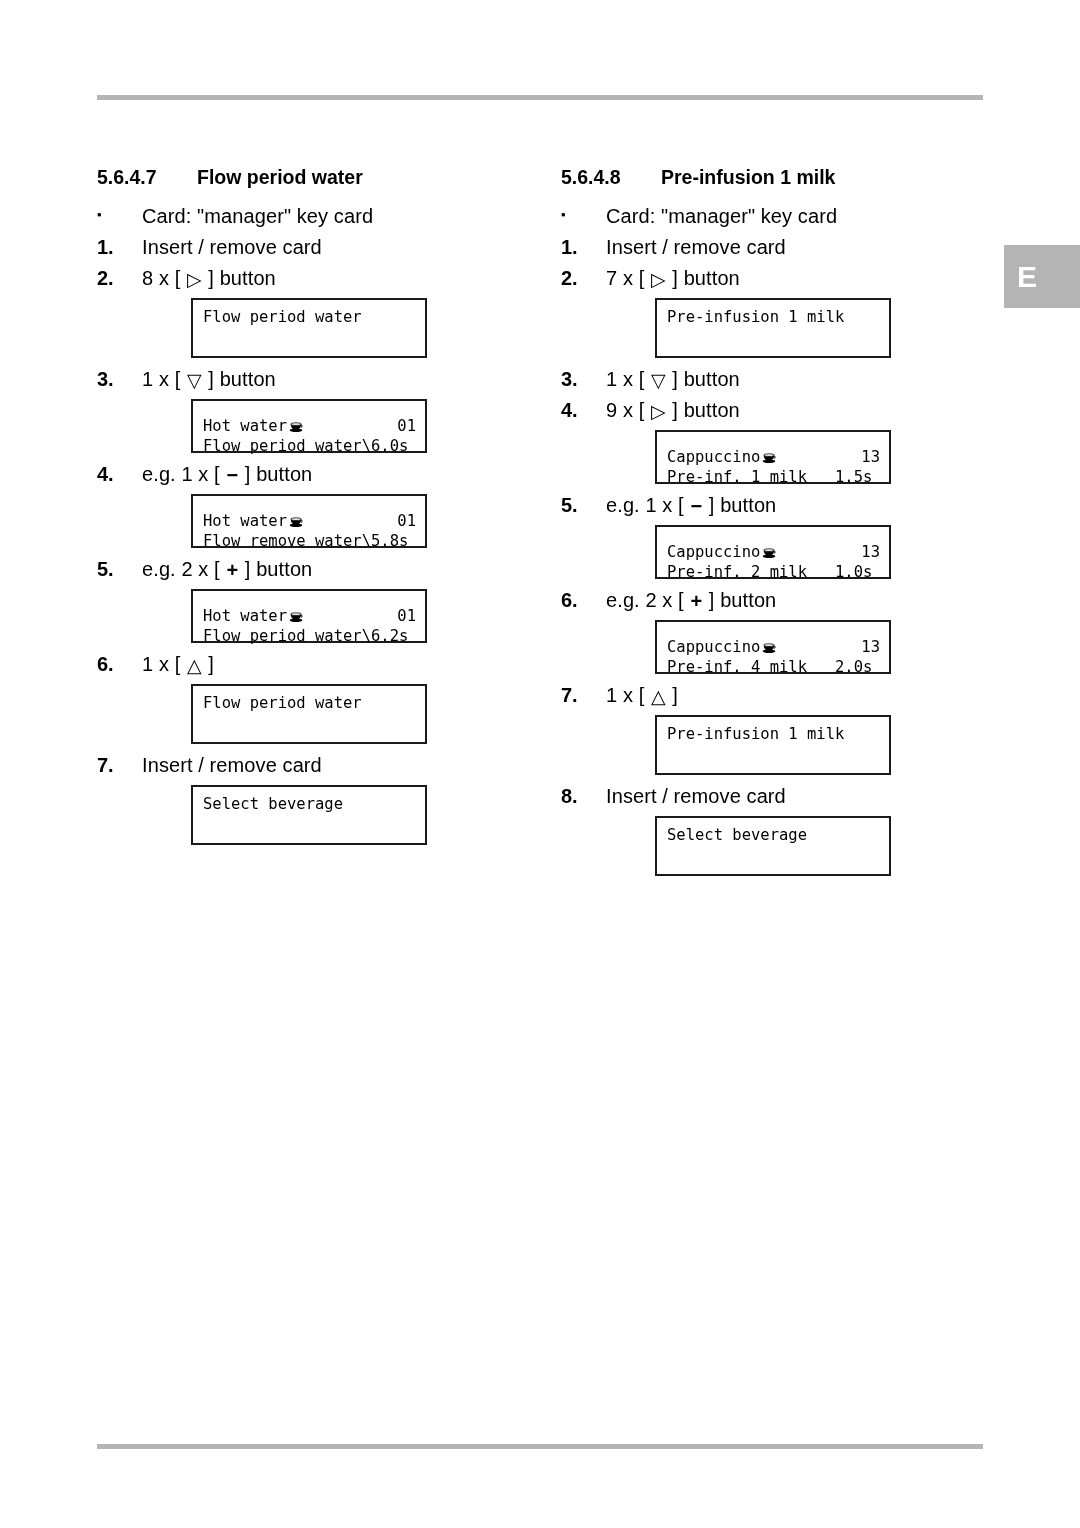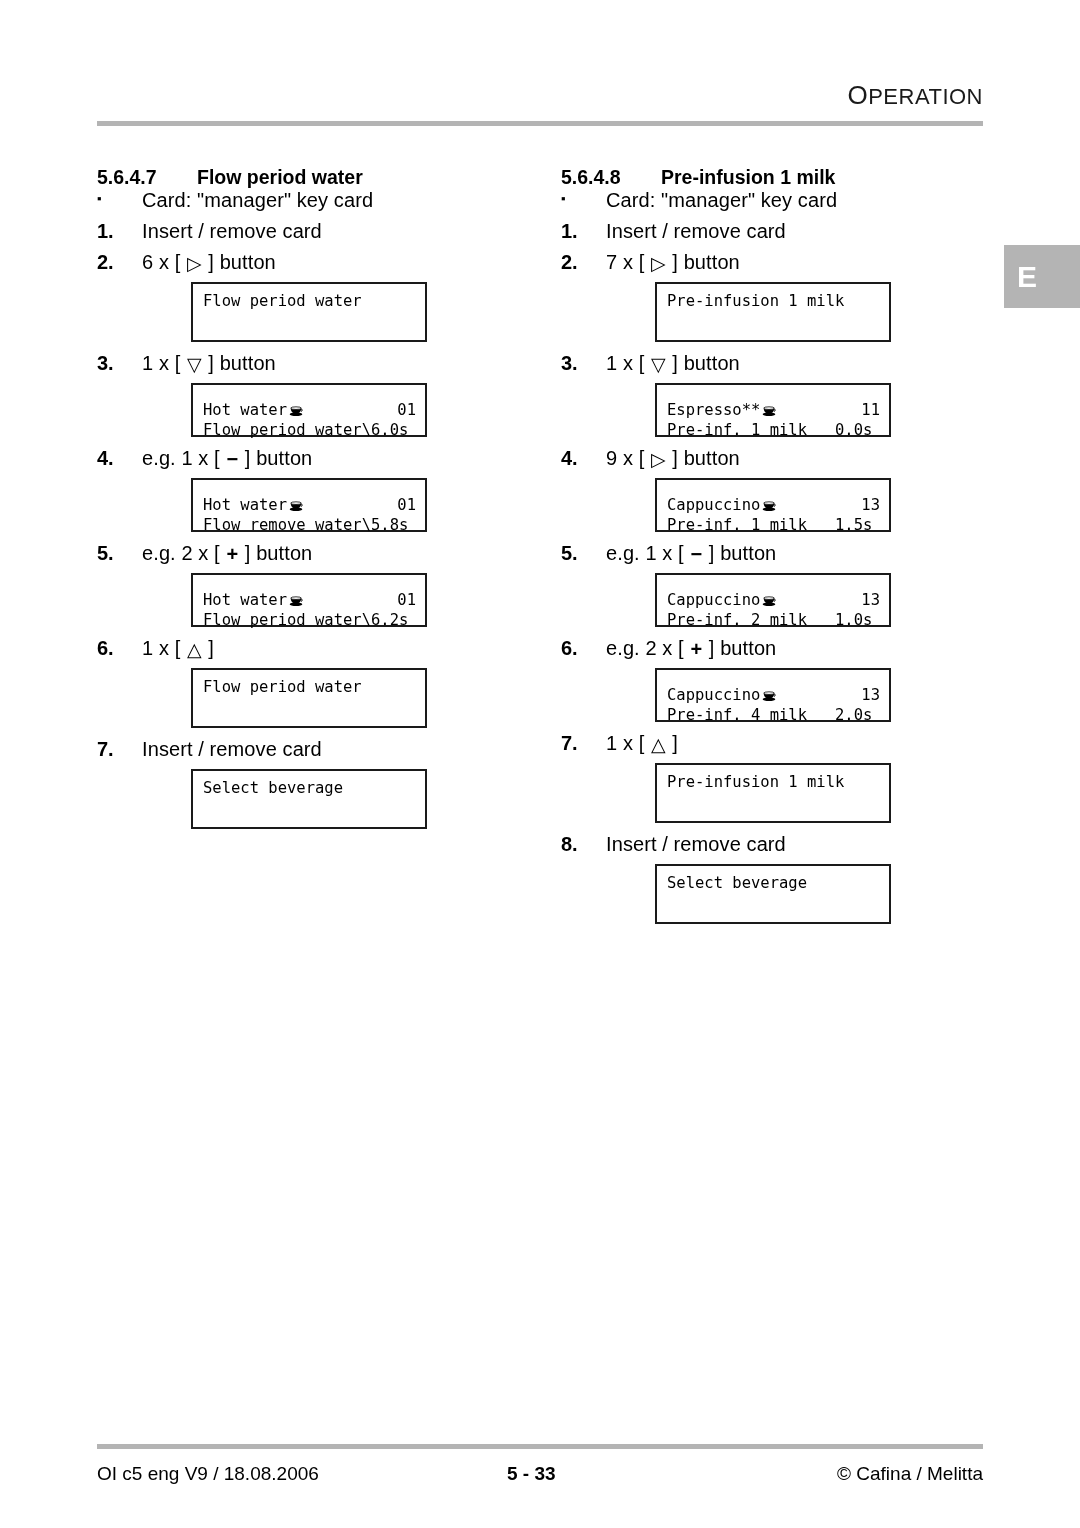--- a/index.html
+++ b/index.html
@@ -73,20 +73,21 @@
   }
   .col-left  { left: 0px; }
   .col-right { left: 464px; }
 
   
   .sec-head {
     display: flex;
     align-items: baseline;
     font-weight: bold;
     font-size: 19.5px;
+    margin-bottom: 16px;
     white-space: nowrap;
   }
   .sec-num {
     width: 100px;
     flex: none;
   }
   .sec-title { }
 
   
   .step {
@@ -189,21 +190,20 @@
   }
   .footer-right {
     margin-left: auto;
     text-align: right;
   }
 </style>
 </head>
 <body>
 
 <div class="header">
-  <div class="header-title"><span class="cap-first">O</span><span>PERATION</span></div>
   <div class="header-rule"></div>
 </div>
 
 <div class="side-tab">
   <span>E</span>
 </div>
 
 <div class="columns">
   <div class="col col-left">
       <div class="sec-head">
@@ -213,21 +213,21 @@
       <div class="step">
         <span class="step-marker bullet">▪</span>
         <span class="step-text">Card: "manager" key card</span>
       </div>
       <div class="step">
         <span class="step-marker">1.</span>
         <span class="step-text">Insert / remove card</span>
       </div>
       <div class="step">
         <span class="step-marker">2.</span>
-        <span class="step-text"><span>6 x [ </span><span class="sym">▷</span><span> ] button</span></span>
+        <span class="step-text"><span>8 x [ </span><span class="sym">▷</span><span> ] button</span></span>
       </div>
       <div class="lcd one-line">
         <div class="lcd-row"><span class="lcd-left">Flow period water</span></div>
       </div>
       <div class="step">
         <span class="step-marker">3.</span>
         <span class="step-text"><span>1 x [ </span><span class="sym">▽</span><span> ] button</span></span>
       </div>
       <div class="lcd two-line">
         <div class="lcd-row"><span class="lcd-left">Hot water</span><span class="cup"><svg viewBox="0 0 16 14" width="14" height="13" aria-hidden="true">
@@ -296,29 +296,20 @@
         <span class="step-marker">2.</span>
         <span class="step-text"><span>7 x [ </span><span class="sym">▷</span><span> ] button</span></span>
       </div>
       <div class="lcd one-line">
         <div class="lcd-row"><span class="lcd-left">Pre-infusion 1 milk</span></div>
       </div>
       <div class="step">
         <span class="step-marker">3.</span>
         <span class="step-text"><span>1 x [ </span><span class="sym">▽</span><span> ] button</span></span>
       </div>
-      <div class="lcd two-line">
-        <div class="lcd-row"><span class="lcd-left">Espresso**</span><span class="cup"><svg viewBox="0 0 16 14" width="14" height="13" aria-hidden="true">
-              <ellipse cx="8" cy="11.2" rx="7.2" ry="2.1" fill="#000"></ellipse>
-              <path d="M2.6 4.2 H13.4 A0.6 0.6 0 0 1 14 4.8 C14 8.2 11.4 10.6 8 10.6 C4.6 10.6 2 8.2 2 4.8 A0.6 0.6 0 0 1 2.6 4.2 Z" fill="#000"></path>
-              <path d="M13.6 5.2 C15.4 5.2 15.8 7.6 13.8 8.0" fill="none" stroke="#000" stroke-width="1.1"></path>
-              <ellipse cx="8" cy="4.3" rx="6" ry="1.5" fill="#fff" stroke="#000" stroke-width="0.9"></ellipse>
-            </svg></span><span class="lcd-right">11</span></div>
-        <div class="lcd-row"><span class="lcd-left">Pre-inf. 1 milk   0.0s</span></div>
-      </div>
       <div class="step">
         <span class="step-marker">4.</span>
         <span class="step-text"><span>9 x [ </span><span class="sym">▷</span><span> ] button</span></span>
       </div>
       <div class="lcd two-line">
         <div class="lcd-row"><span class="lcd-left">Cappuccino</span><span class="cup"><svg viewBox="0 0 16 14" width="14" height="13" aria-hidden="true">
               <ellipse cx="8" cy="11.2" rx="7.2" ry="2.1" fill="#000"></ellipse>
               <path d="M2.6 4.2 H13.4 A0.6 0.6 0 0 1 14 4.8 C14 8.2 11.4 10.6 8 10.6 C4.6 10.6 2 8.2 2 4.8 A0.6 0.6 0 0 1 2.6 4.2 Z" fill="#000"></path>
               <path d="M13.6 5.2 C15.4 5.2 15.8 7.6 13.8 8.0" fill="none" stroke="#000" stroke-width="1.1"></path>
               <ellipse cx="8" cy="4.3" rx="6" ry="1.5" fill="#fff" stroke="#000" stroke-width="0.9"></ellipse>
@@ -363,18 +354,13 @@
         <span class="step-text">Insert / remove card</span>
       </div>
       <div class="lcd one-line">
         <div class="lcd-row"><span class="lcd-left">Select beverage</span></div>
       </div>
     </div>
 </div>
 
 <div class="footer">
   <div class="footer-rule"></div>
-  <div class="footer-row">
-    <span class="footer-left">OI c5 eng V9 / 18.08.2006</span>
-    <span class="footer-center">5 - 33</span>
-    <span class="footer-right">© Cafina / Melitta</span>
-  </div>
 </div>
 
 </body></html>

